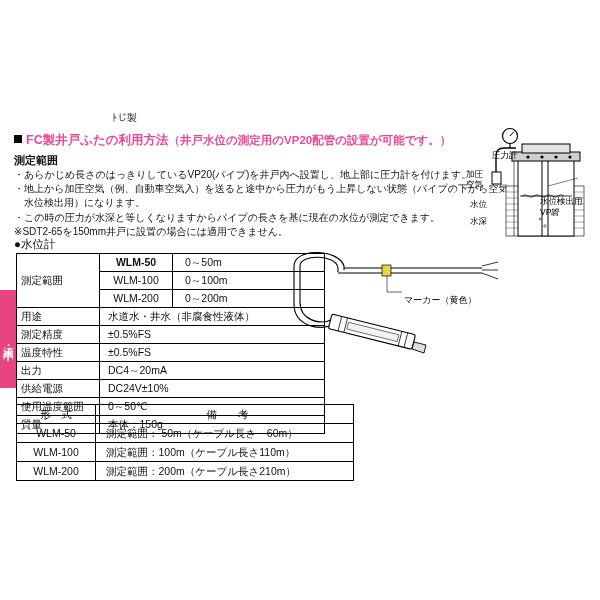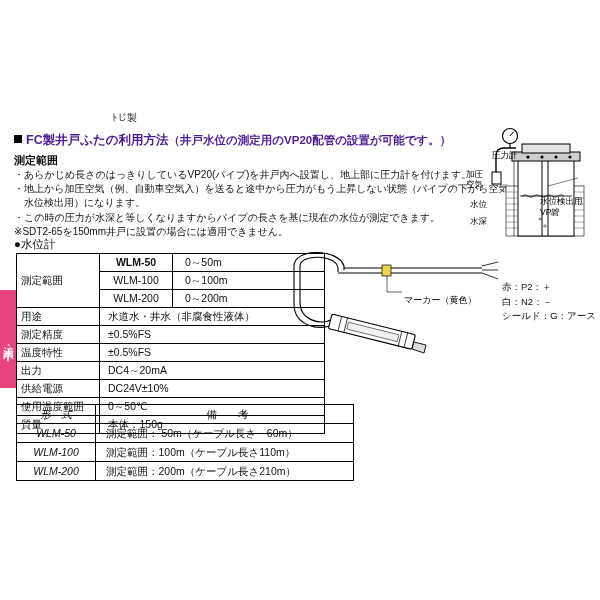--- a/index.html
+++ b/index.html
@@ -22,21 +22,21 @@
     font-size:11px;letter-spacing:1px;
     display:flex;align-items:center;justify-content:center;
   }
 
   
   .stray{position:absolute;left:112px;top:111px;font-size:10px;color:#333;}
 
   
   .sec-head{
     position:absolute;left:14px;top:132px;
-    font-size:12.5px;font-weight:bold;color:#4c1d95;
+    font-size:12.5px;font-weight:bold;color:#ec4899;
     white-space:nowrap;
   }
   .sec-head .sq{display:inline-block;width:8px;height:8px;background:#000;margin-right:4px;vertical-align:1px;}
   .sec-head .paren{font-weight:bold;font-size:11.5px;}
 
   .sub-head{position:absolute;left:14px;top:153px;font-size:11px;font-weight:bold;}
 
   .bullets{position:absolute;left:14px;top:168px;width:460px;font-size:10px;line-height:1.42;}
   .bullets div{white-space:nowrap;}
   .bullets .ind{padding-left:10px;}
@@ -67,21 +67,21 @@
   .models{
     position:absolute;left:16px;top:404px;
     font-size:10.5px;
   }
   .models td{
     border:1px solid #000;
     padding:1px 4px;
     height:16px;line-height:16px;
     white-space:nowrap;
   }
-  .models .c1{width:70px;text-align:center;font-style:italic;}
+  .models .c1{width:70px;text-align:center;}
   .models .c2{width:243px;padding-left:10px;}
   .models .head{text-align:center;}
 
   
   .fig-pipe{position:absolute;left:466px;top:126px;width:130px;height:115px;}
   .probe-wrap{position:absolute;left:286px;top:252px;width:220px;height:130px;}
 
   .lbl{position:absolute;font-size:8.5px;color:#000;white-space:nowrap;}
   .lbl-b{position:absolute;font-size:9px;color:#000;white-space:nowrap;}
 
@@ -263,19 +263,14 @@
       </g>
       <path d="M128 90 l12 3 l-2 8 l-12 -4 z" fill="#dedede" stroke="#000" stroke-width="0.9"></path>
     </g>
 
     <line x1="101" y1="24" x2="101" y2="40" stroke="#000" stroke-width="0.6"></line>
     <line x1="101" y1="40" x2="116" y2="40" stroke="#000" stroke-width="0.6"></line>
   </svg>
 
   <div class="lbl-b" style="left:404px;top:294px;">マーカー（黄色）</div>
 
-  <div class="wirelist">
-    <div>赤：P2：＋</div>
-    <div>白：N2：－</div>
-    <div>シールド：G：アース</div>
-  </div>
 
 </div>
 
 </body></html>

